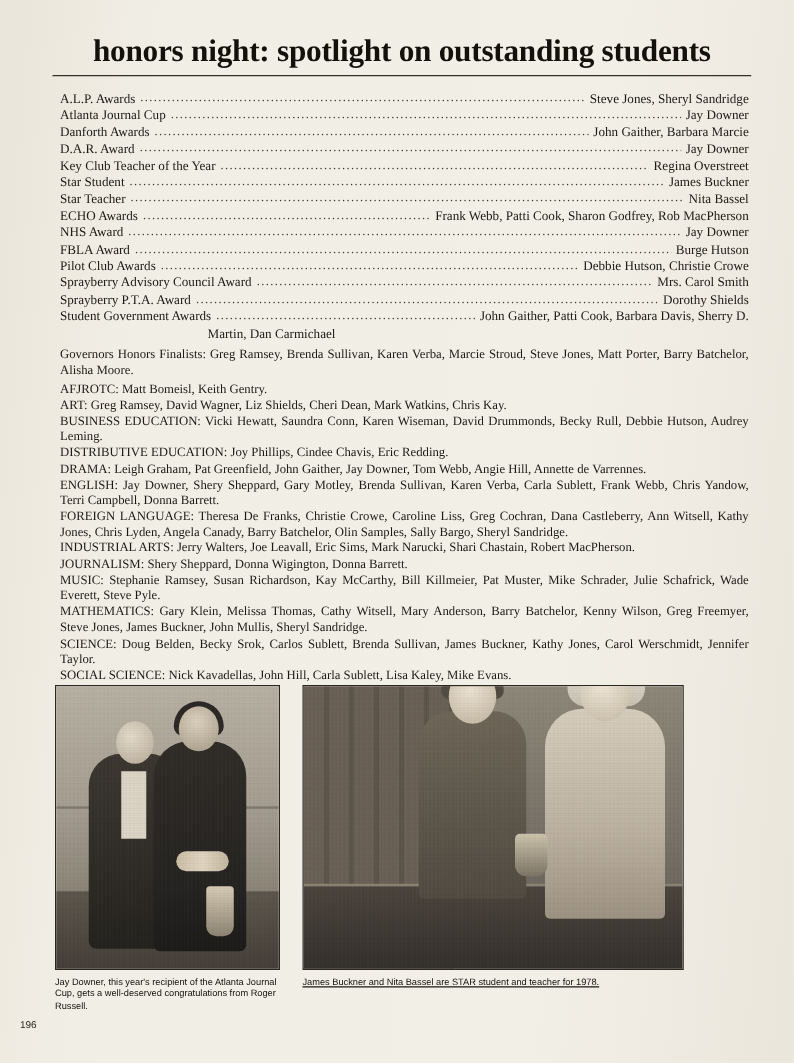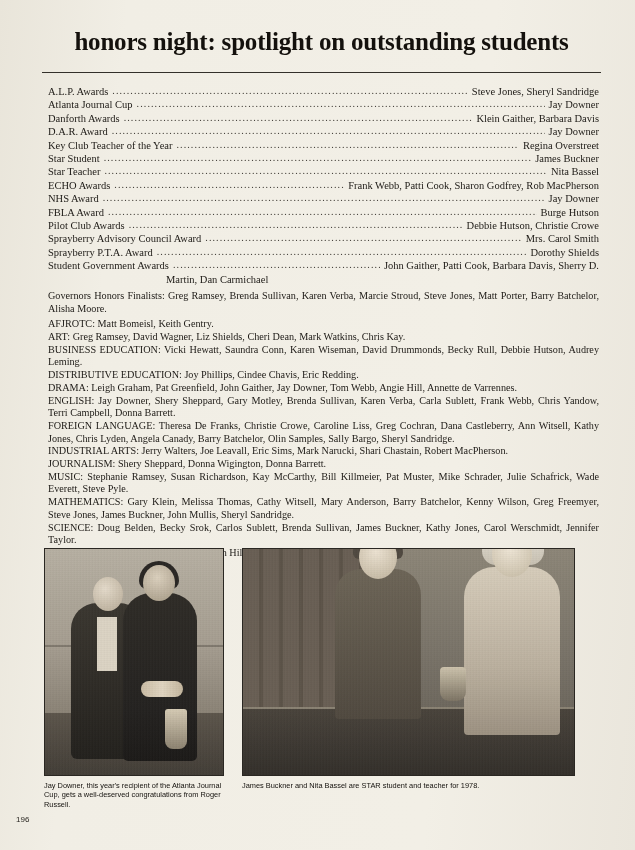--- a/index.html
+++ b/index.html
@@ -22,21 +22,21 @@
     box-sizing: border-box;
     padding: 22px 30px 0 38px;
     background: linear-gradient(95deg, #e9e5da 0%, #f1eee5 18%, #f2efe6 70%, #eae6dc 100%);
   }
   .headline {
     font-family: "Liberation Serif", serif;
     font-size: 25px;
     font-weight: bold;
     letter-spacing: -0.2px;
     text-align: center;
-    margin: 6px 0 16px 0;
+    margin: 6px 0 4px 0;
     color: #14110d;
   }
   .rule {
     border: 0;
     border-top: 1.2px solid #33302a;
     margin: 2px 4px 12px 4px;
   }
   
   .awards {
     margin: 0 6px 0 10px;
@@ -94,21 +94,21 @@
   
   .photos {
     position: absolute;
     left: 44px;
     top: 548px;
     width: 552px;
     display: flex;
     gap: 18px;
   }
   .photo-block.left { width: 180px; }
-  .photo-block.right { width: 333px; }
+  .photo-block.right { width: 305px; text-decoration: underline; }
   .photo {
     position: relative;
     overflow: hidden;
     border: 1px solid #2a2722;
   }
   .photo.left-photo { height: 226px; }
   .photo.right-photo { height: 226px; }
   .caption {
     font-family: "Liberation Sans", sans-serif;
     font-size: 7.4px;
@@ -255,21 +255,21 @@
 
     <div class="award-row">
       <span class="award-name">Atlanta Journal Cup</span>
       <span class="leader">........................................................................................................................................................</span>
       <span class="award-winner">Jay Downer</span>
     </div>
 
     <div class="award-row">
       <span class="award-name">Danforth Awards</span>
       <span class="leader">........................................................................................................................................................</span>
-      <span class="award-winner">Klein Gaither, Barbara Davis</span>
+      <span class="award-winner">John Gaither, Barbara Marcie</span>
     </div>
 
     <div class="award-row">
       <span class="award-name">D.A.R. Award</span>
       <span class="leader">........................................................................................................................................................</span>
       <span class="award-winner">Jay Downer</span>
     </div>
 
     <div class="award-row">
       <span class="award-name">Key Club Teacher of the Year</span>

